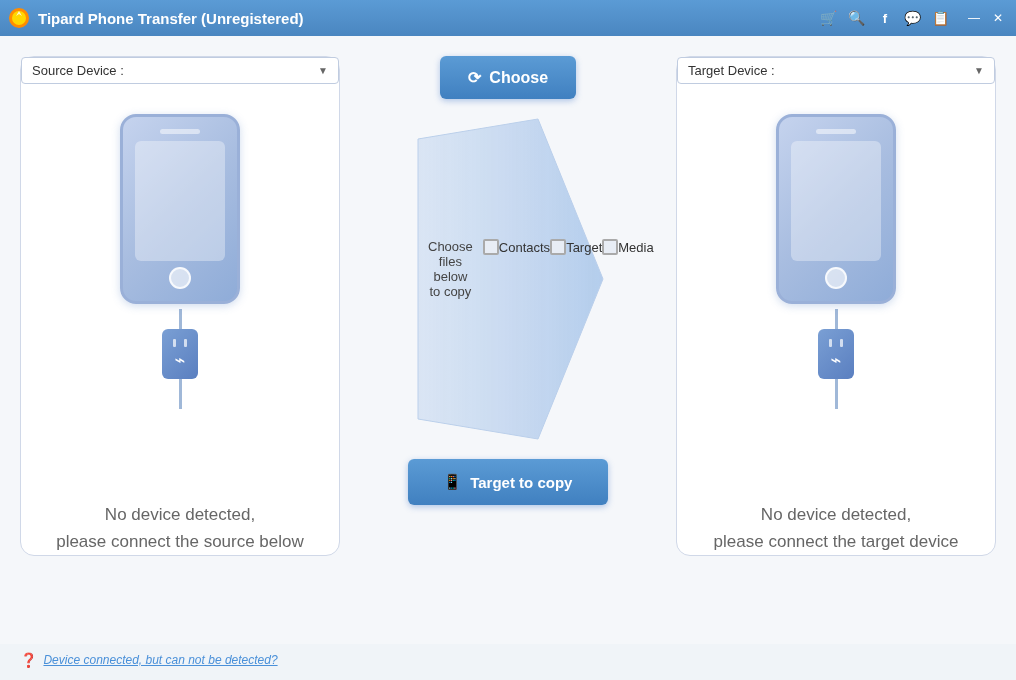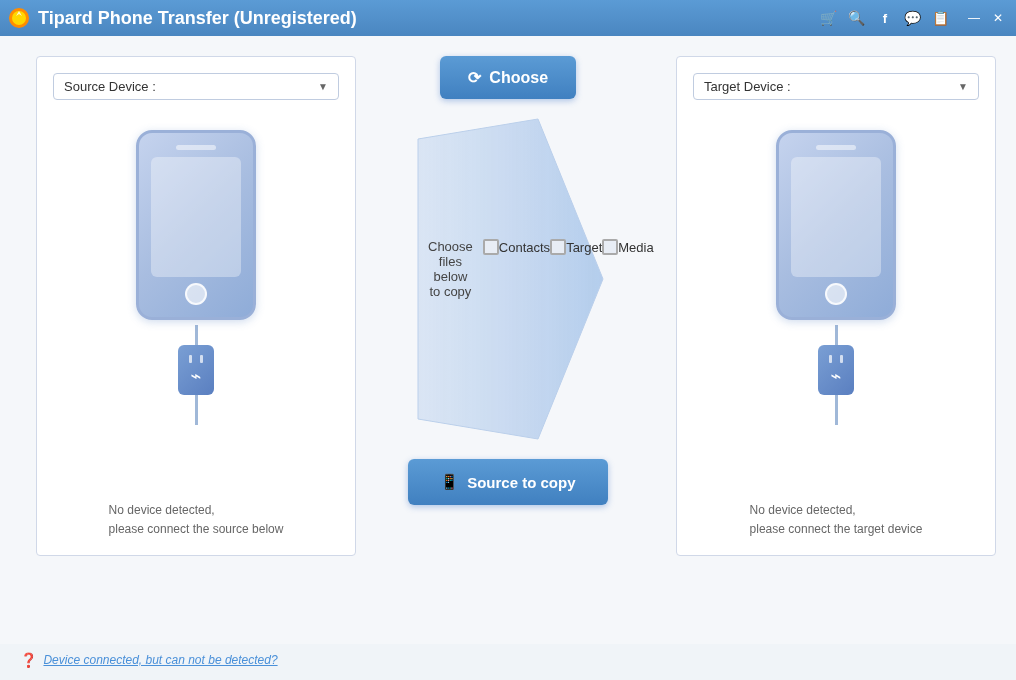--- a/index.html
+++ b/index.html
@@ -27,21 +27,21 @@
       display: flex;
       align-items: center;
       gap: 8px;
     }
     .titlebar-logo {
       width: 22px;
       height: 22px;
     }
     .titlebar-title {
       color: white;
-      font-size: 18px;
+      font-size: 15px;
       font-weight: 600;
     }
     .titlebar-icons {
       display: flex;
       align-items: center;
       gap: 6px;
     }
     .titlebar-icon {
       color: white;
       font-size: 14px;
@@ -85,27 +85,25 @@
       gap: 0;
       align-items: flex-start;
       justify-content: space-between;
     }
 
     
     .device-panel {
       width: 320px;
       background: white;
       border: 1px solid #d0d8e8;
-      border-radius: 4px;
-      padding: 16px;
+      border-radius: 14px;
       display: flex;
       flex-direction: column;
       align-items: center;
       min-height: 500px;
-      margin-left: 16px;
     }
 
     .device-selector {
       width: 100%;
       display: flex;
       align-items: center;
       border: 1px solid #c0cce0;
       border-radius: 4px;
       padding: 5px 10px;
       background: white;
@@ -196,22 +194,23 @@
       margin-bottom: 4px;
     }
     .usb-prong {
       width: 3px;
       height: 8px;
       background: rgba(255,255,255,0.7);
       border-radius: 1px;
     }
 
     .no-device-text {
+      text-align: center;
       color: #666;
-      font-size: 12px;
+      font-size: 17px;
       line-height: 1.6;
       margin-top: auto;
       padding-top: 20px;
     }
 
     
     .middle-section {
       flex: 1;
       display: flex;
       flex-direction: column;
@@ -429,21 +428,21 @@
 
           <div class="file-option">
             <div class="file-checkbox"></div>
             <span class="file-label">Media</span>
           </div>
         </div>
       </div>
 
       <button class="start-copy-btn">
         <span>📱</span>
-        <span>Source to copy</span>
+        <span>Target to copy</span>
       </button>
     </div>
 
     <div class="device-panel">
       <div class="device-selector">
         <span class="device-selector-label">Target Device :</span>
         <span class="device-selector-arrow">▼</span>
       </div>
       <div class="phone-illustration">
         <div class="phone-body">

